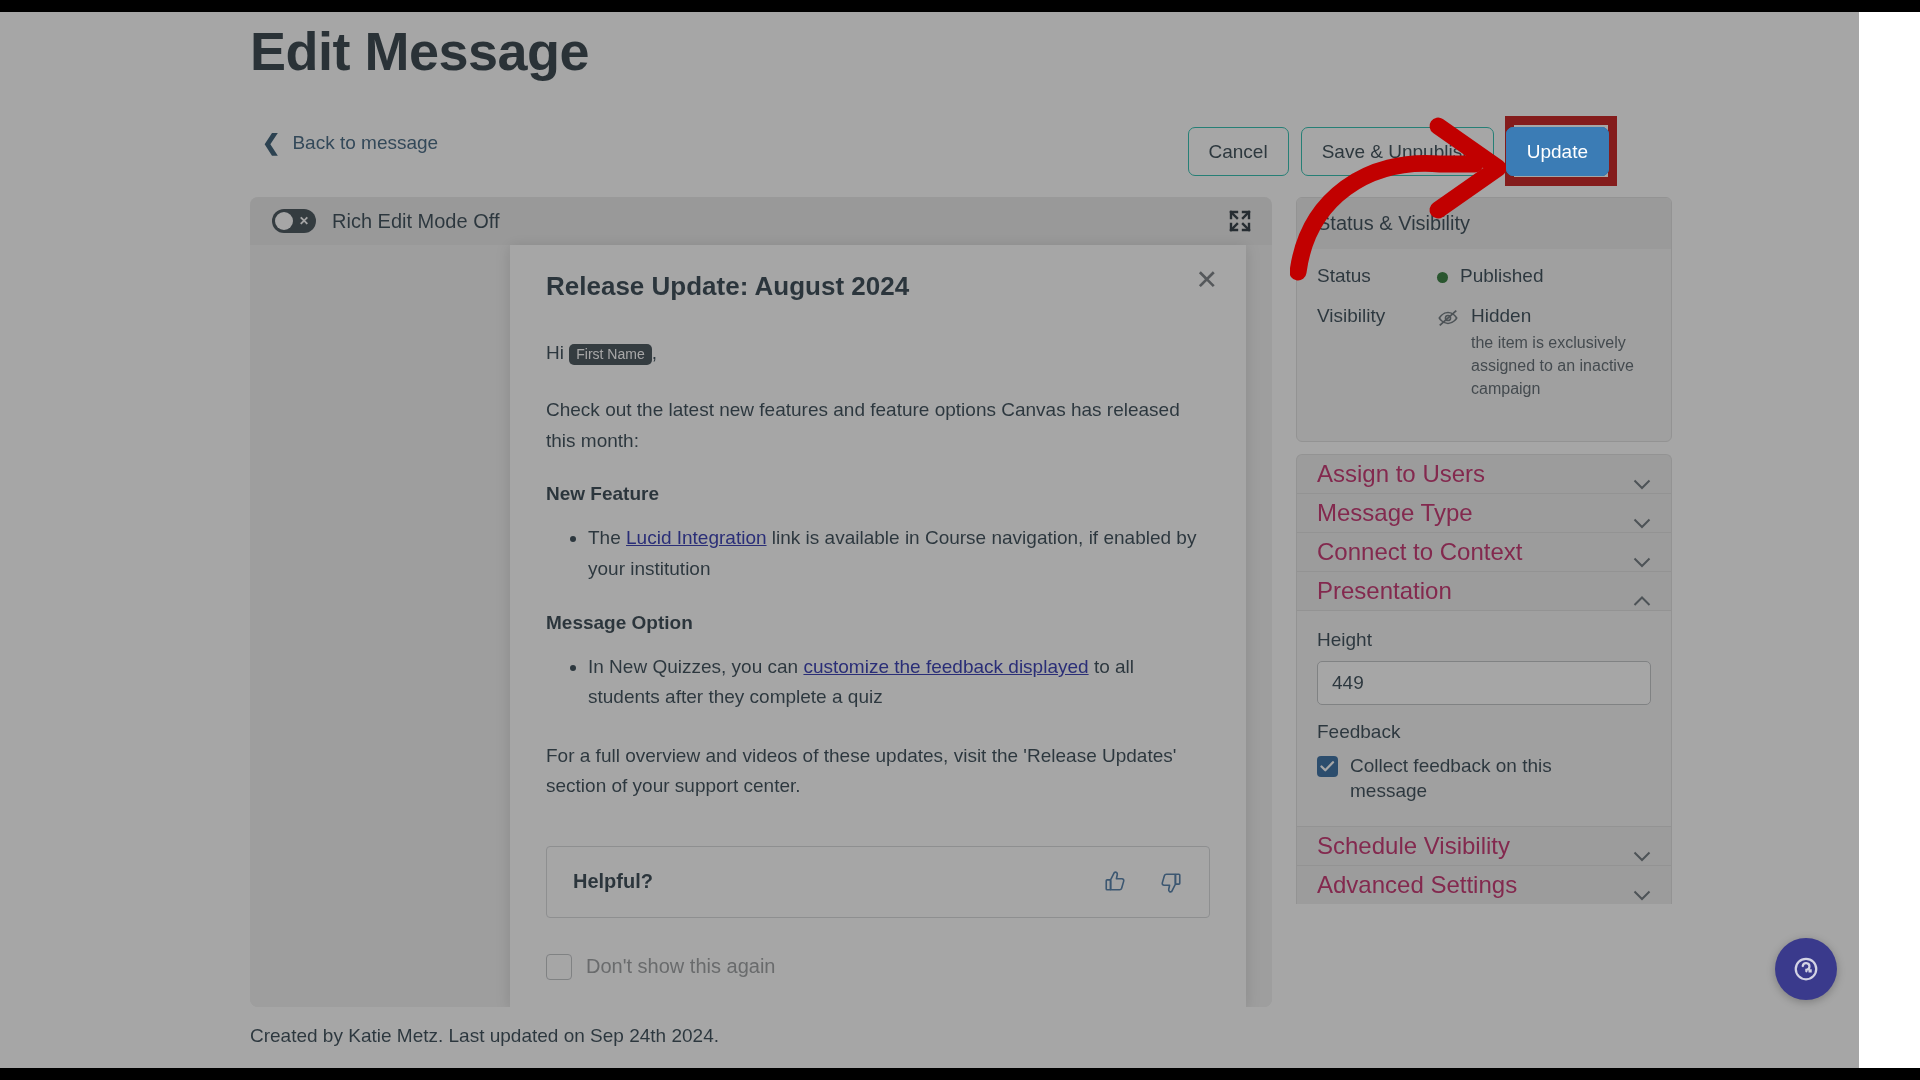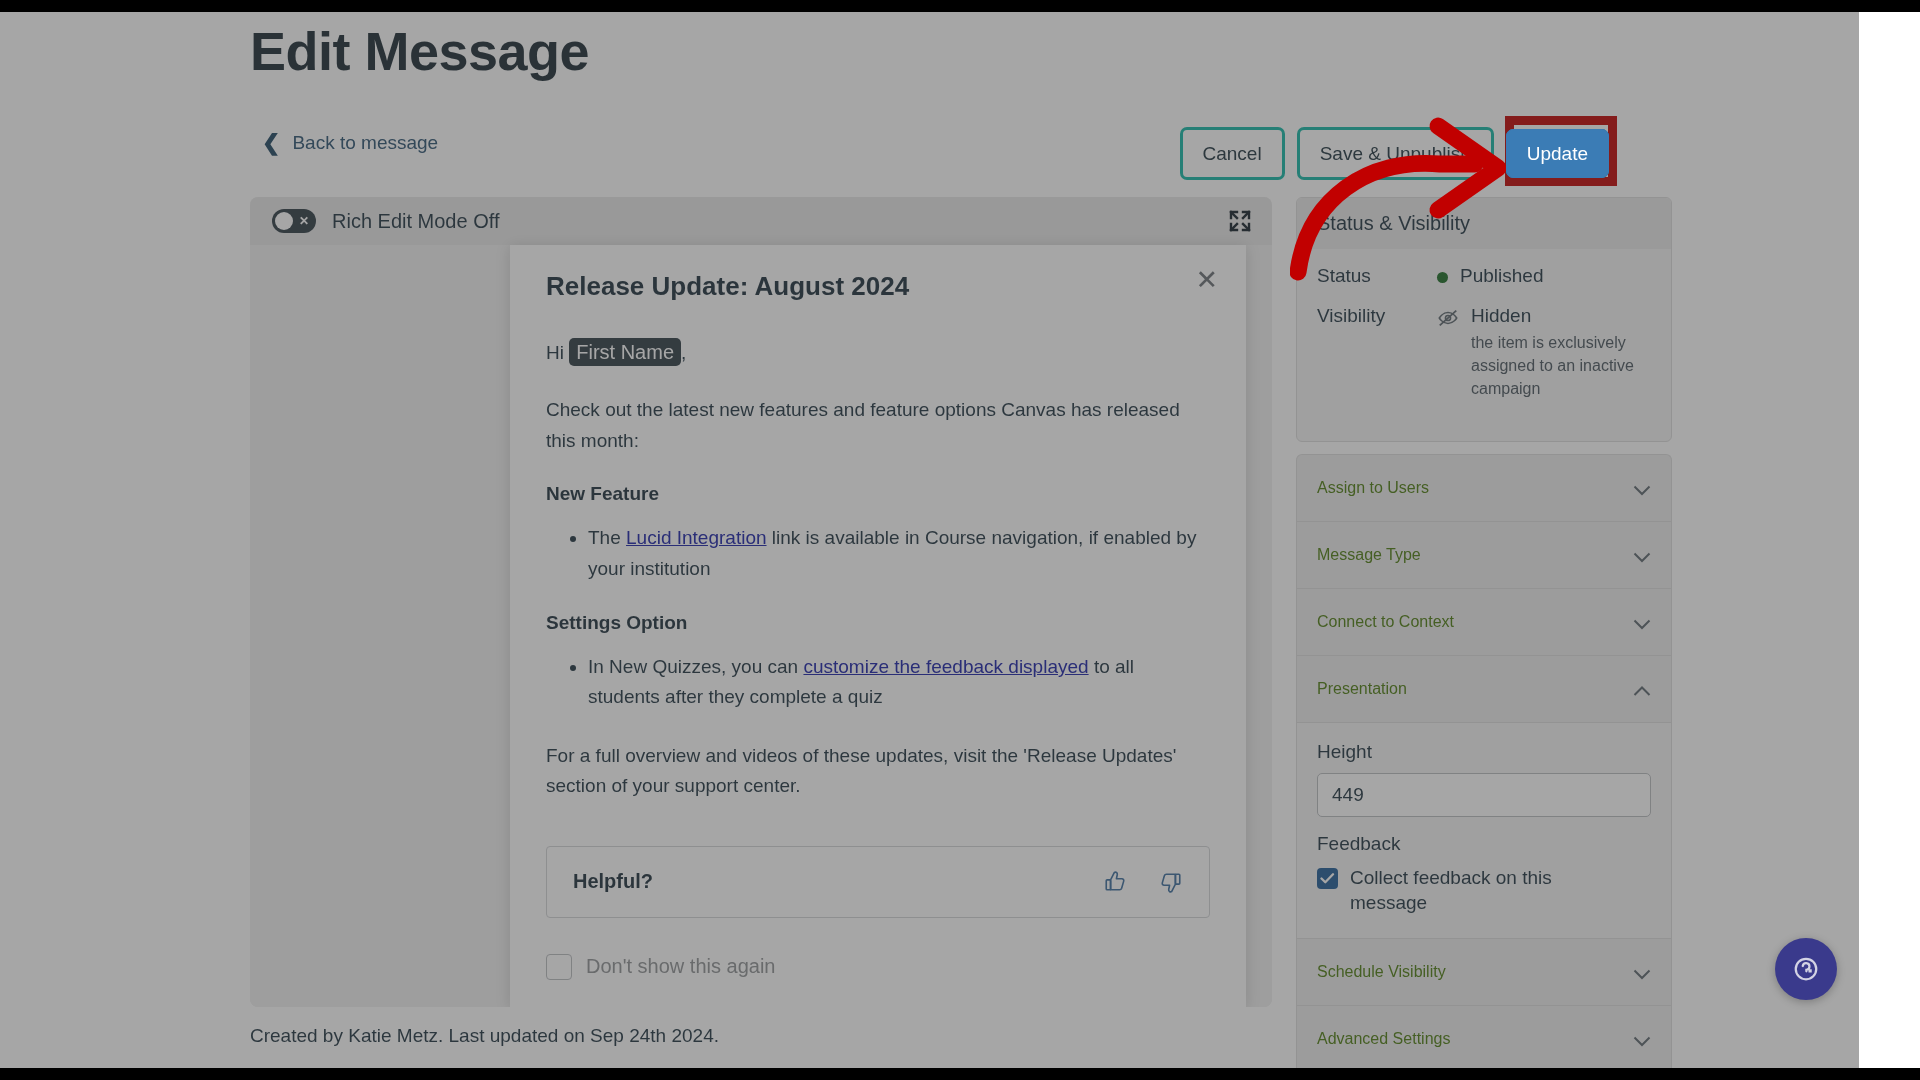--- a/index.html
+++ b/index.html
@@ -96,21 +96,21 @@
     font-family: "Liberation Sans", sans-serif;
     font-size: 19px;
     line-height: 1;
     padding: 14px 20px;
     border-radius: 7px;
     cursor: pointer;
     white-space: nowrap;
   }
   .btn-secondary {
     background: transparent;
-    border: 3px solid #14b8a6;
+    border: 1px solid #14b8a6;
     color: #20343f;
   }
   .btn-primary {
     background: #3b7cb5;
     border: 1px solid #3b7cb5;
     color: #ffffff;
   }
 
   
   .annot-box {
@@ -219,21 +219,21 @@
     line-height: 1.6;
     color: #1f3340;
     margin-bottom: 27px;
   }
   .token {
     display: inline-block;
     background: #2d3b44;
     color: #ffffff;
     border-radius: 5px;
     padding: 2px 7px;
-    font-size: 20px;
+    font-size: 14px;
     line-height: 1.2;
   }
   .msg-h {
     font-size: 19px;
     font-weight: bold;
     color: #1d2f3b;
     margin-bottom: 18px;
   }
   .msg-ul {
     margin: 0 0 28px 0;
@@ -357,23 +357,23 @@
   }
 
   
   .acc {
     background: #ededed;
     border: 1px solid #dcdcdc;
     border-bottom: none;
     display: flex;
     align-items: center;
     justify-content: space-between;
-    padding: 24px 20px;
-    font-size: 16px;
-    color: #4d7c0f;
+    padding: 5px 20px;
+    font-size: 24px;
+    color: #be185d;
     cursor: pointer;
   }
   .acc:first-of-type { border-radius: 6px 6px 0 0; }
   .acc.last { border-bottom: 1px solid #dcdcdc; border-radius: 0 0 6px 6px; }
   .chev-ico { width: 18px; height: 11px; }
 
   .acc-panel {
     background: #f4f4f4;
     border: 1px solid #dcdcdc;
     border-bottom: none;
@@ -502,21 +502,21 @@
               <span>Hi </span><span class="token">First Name</span><span>,</span>
             </p>
 
             <p class="msg-p">Check out the latest new features and feature options Canvas has released this month:</p>
 
             <div class="msg-h">New Feature</div>
             <ul class="msg-ul">
               <li><span>The </span><span class="msg-link">Lucid Integration</span><span> link is available in Course navigation, if enabled by your institution</span></li>
             </ul>
 
-            <div class="msg-h">Settings Option</div>
+            <div class="msg-h">Message Option</div>
             <ul class="msg-ul">
               <li><span>In New Quizzes, you can </span><span class="msg-link">customize the feedback displayed</span><span> to all students after they complete a quiz</span></li>
             </ul>
 
             <p class="msg-p">For a full overview and videos of these updates, visit the 'Release Updates' section of your support center.</p>
 
             <div class="helpful-box">
               <span class="helpful-label">Helpful?</span>
               <span class="helpful-icons">
                 <span class="thumb">

